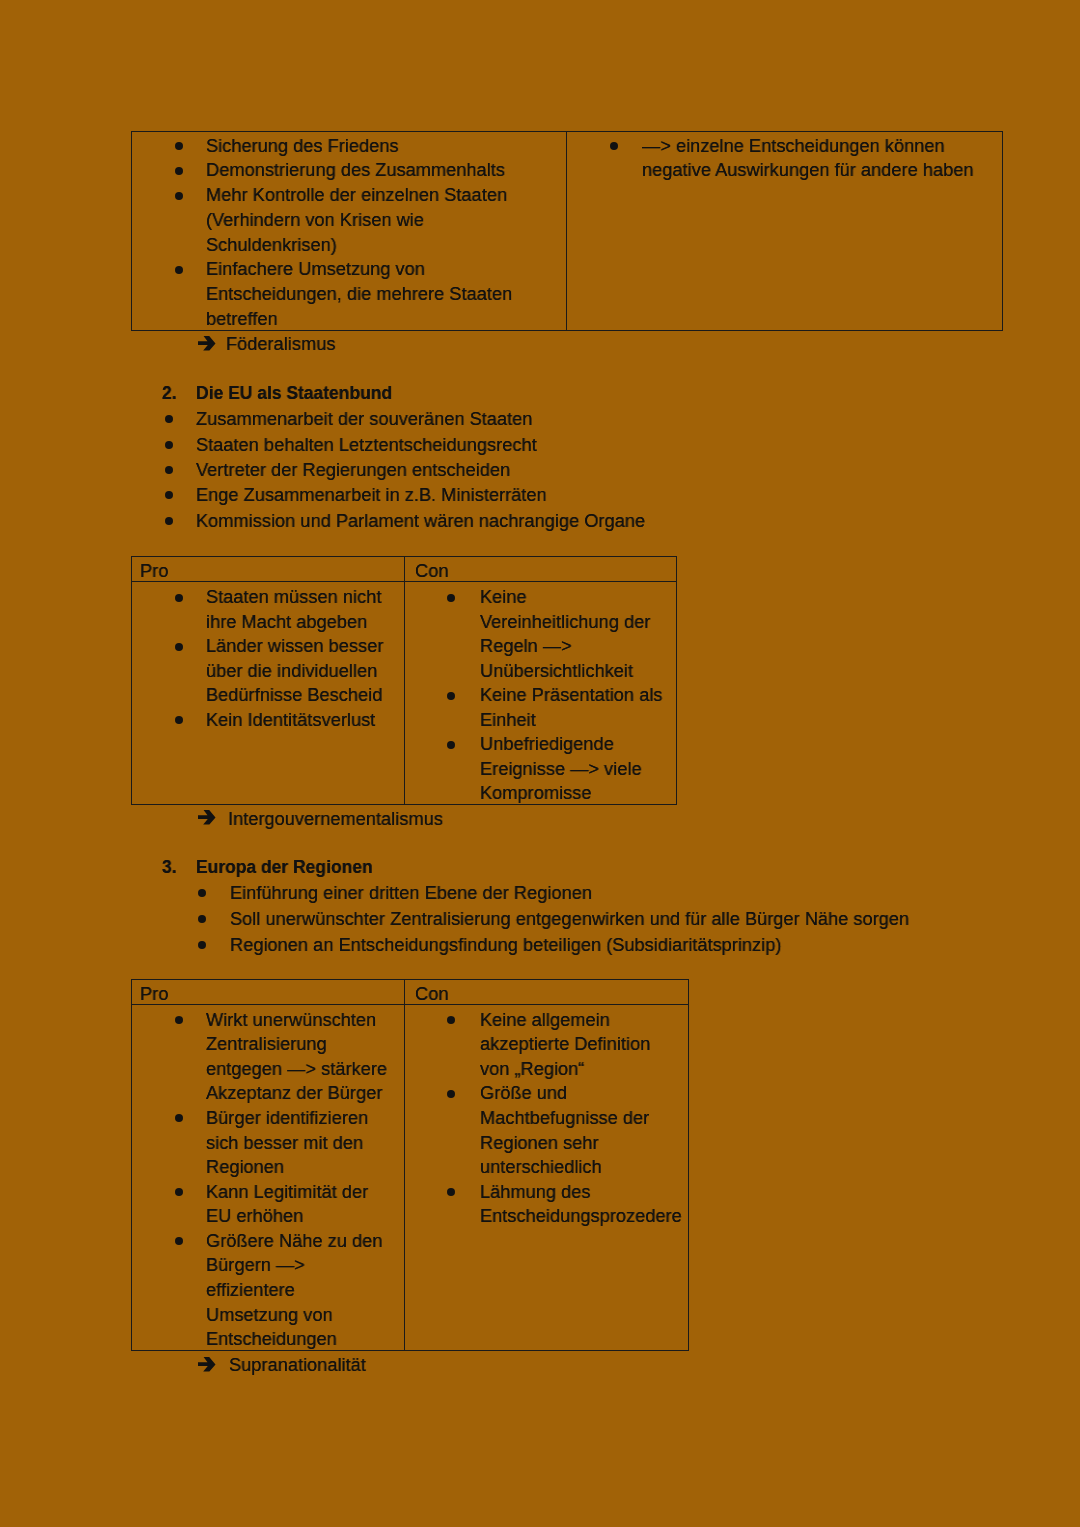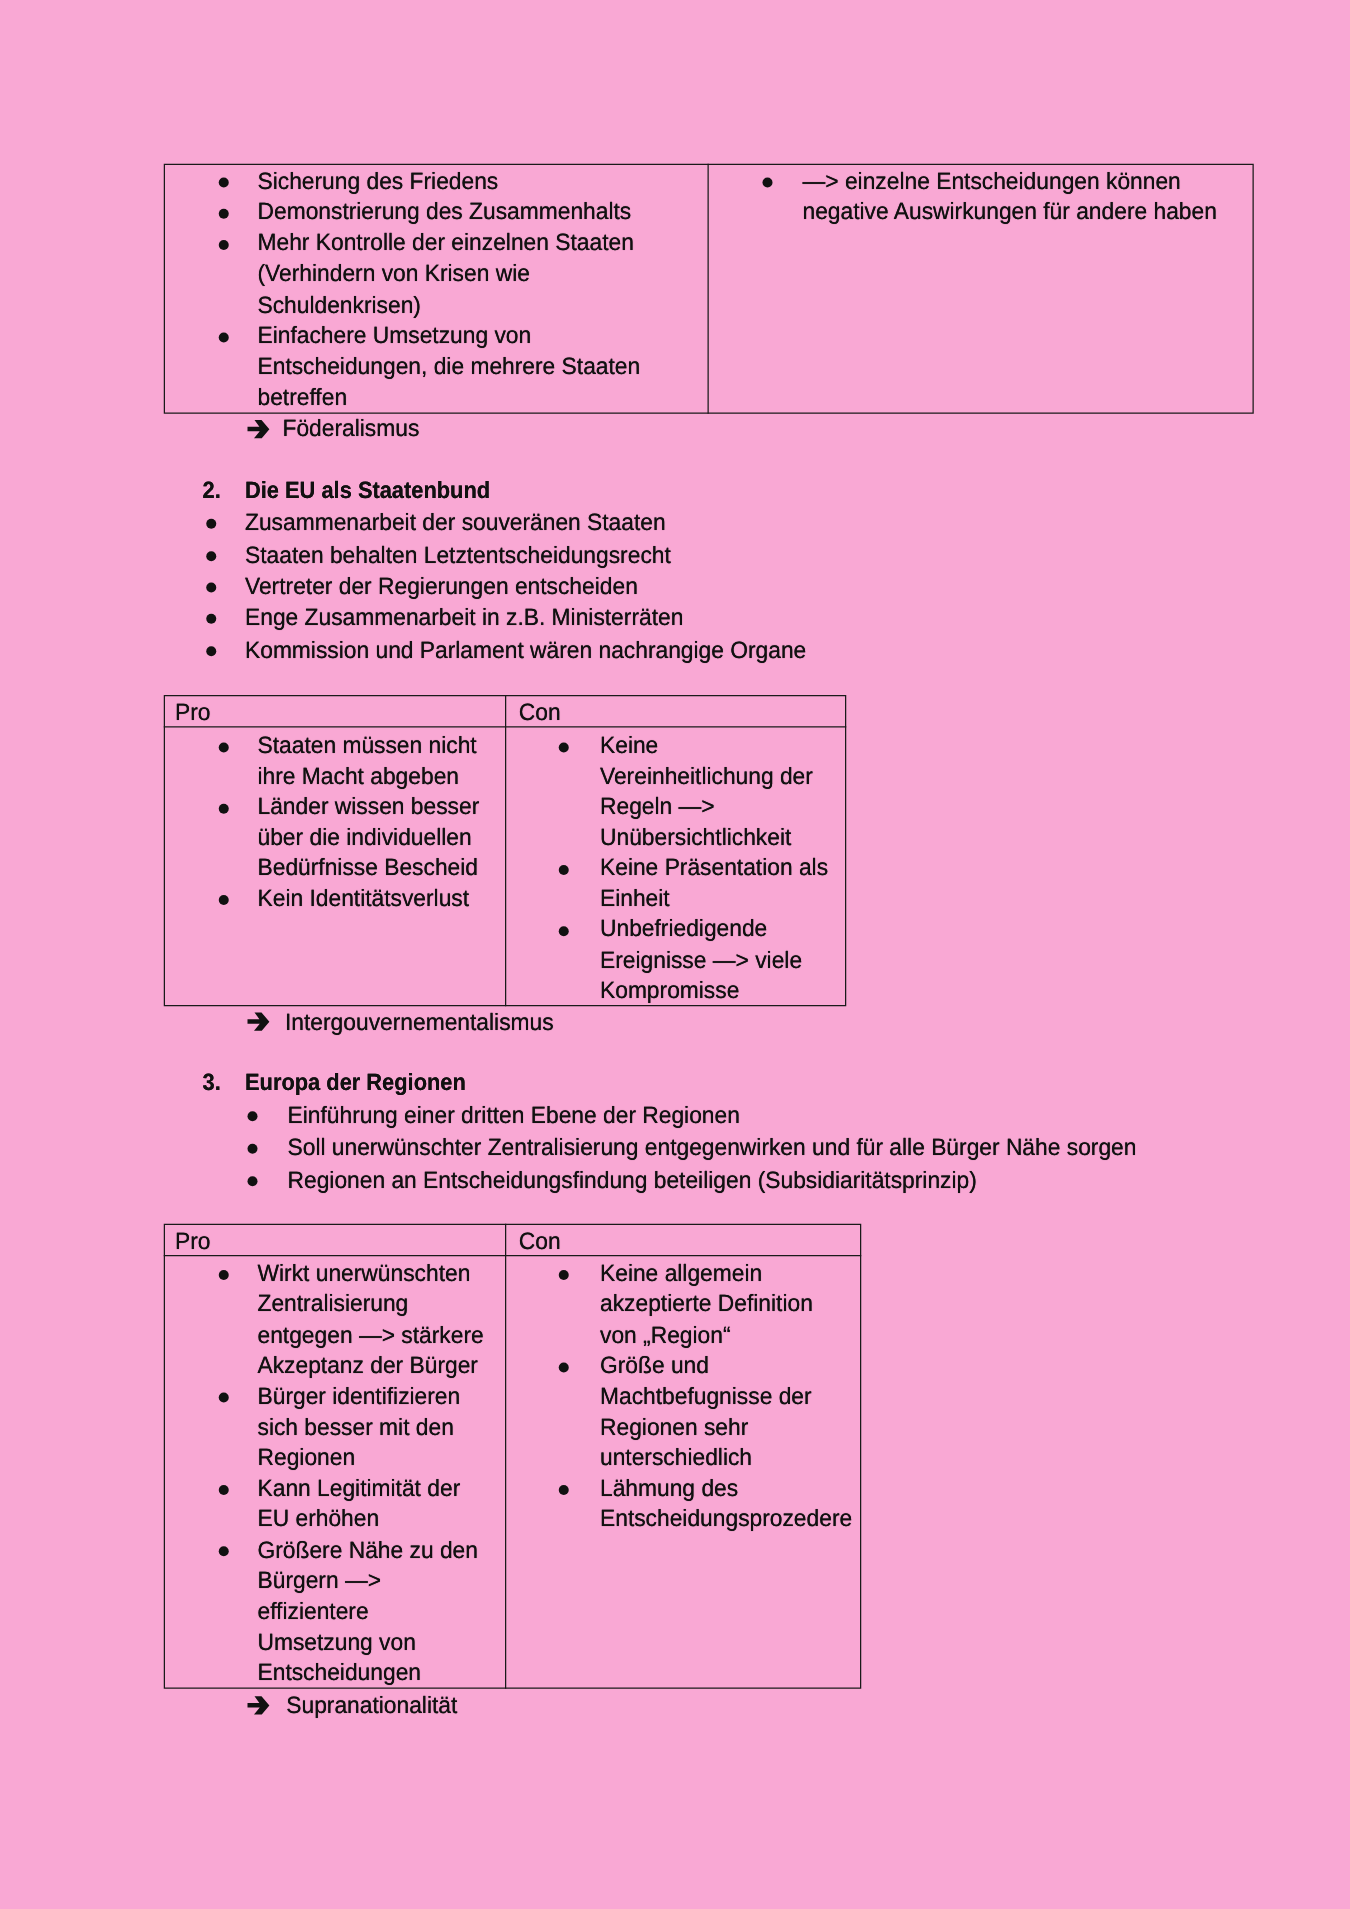--- a/index.html
+++ b/index.html
@@ -1,18 +1,18 @@
 <!DOCTYPE html>
 <html lang="de"><head>
 <meta charset="utf-8">
 <title>Die EU als Staatenbund / Europa der Regionen</title>
 <style>
   html,body{margin:0;padding:0;background:#ffffff;}
   body{width:1080px;height:1527px;font-family:"Liberation Sans",sans-serif;color:#111111;}
-  .page{position:relative;width:1080px;height:1527px;overflow:hidden;background:#f9a8d4;}
+  .page{position:relative;width:1080px;height:1527px;overflow:hidden;background:#a16207;}
 
   
   .txt{position:absolute;font-size:18.9px;white-space:pre;
        transform:scaleX(0.9653);transform-origin:0% 50%;
        will-change:transform;
        text-shadow:0 0 0.55px currentColor;}
   .txt.bold{font-weight:bold;transform:scaleX(0.9248);}
 
   
   .frame{position:absolute;box-sizing:border-box;border:1px solid #1a1a1a;}

